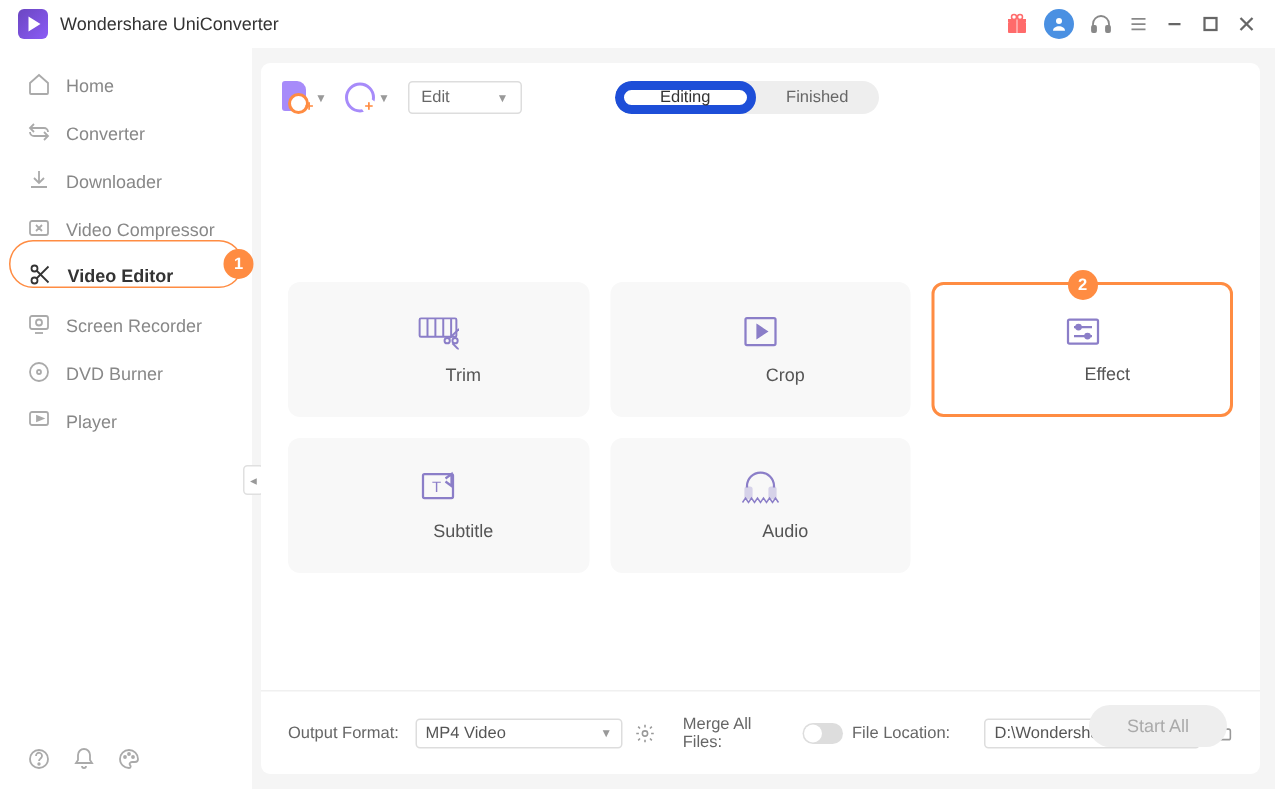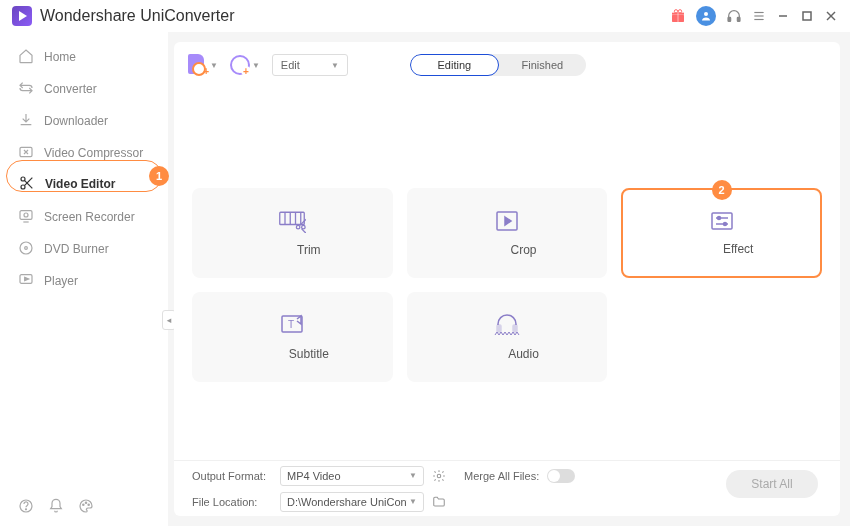--- a/index.html
+++ b/index.html
@@ -1,20 +1,20 @@
 <!DOCTYPE html>
 <html><head>
 <meta charset="utf-8">
 <style>
 * { margin: 0; padding: 0; box-sizing: border-box; font-family: -apple-system, BlinkMacSystemFont, "Segoe UI", Arial, sans-serif; }
 body { width: 850px; height: 526px; background: #f5f5f5; overflow: hidden; }
 .titlebar { height: 32px; display: flex; align-items: center; padding: 0 12px; background: #fff; }
 .logo-box { width: 20px; height: 20px; background: linear-gradient(135deg, #6b46c1, #8b5cf6); border-radius: 4px; display: flex; align-items: center; justify-content: center; margin-right: 8px; }
 .logo-triangle { width: 0; height: 0; border-left: 5px solid transparent; border-right: 5px solid transparent; border-bottom: 8px solid #fff; transform: rotate(90deg) translateY(-1px); }
-.title-text { font-size: 16px; color: #333; font-weight: 500; }
+.title-text { font-size: 12px; color: #333; font-weight: 500; }
 .titlebar-right { margin-left: auto; display: flex; align-items: center; gap: 10px; }
 .gift-icon { color: #ff6b6b; font-size: 14px; }
 .user-icon { width: 20px; height: 20px; background: #4a90e2; border-radius: 50%; display: flex; align-items: center; justify-content: center; color: #fff; font-size: 11px; }
 .headphone-icon, .menu-icon { color: #666; font-size: 14px; }
 .win-btn { width: 14px; height: 14px; display: flex; align-items: center; justify-content: center; color: #666; cursor: pointer; }
 .main { display: flex; height: 494px; }
 .sidebar { width: 168px; background: #fff; display: flex; flex-direction: column; position: relative; }
 .sidebar-item { height: 32px; display: flex; align-items: flex-end; padding: 0 18px; color: #888; font-size: 12px; cursor: pointer; gap: 10px; position: relative; }
 .sidebar-item.active { color: #333; font-weight: 600; border: 1.5px solid #ff8c42; border-radius: 16px; margin: 0 6px; padding: 0 12px; }
 .sidebar-icon { width: 16px; height: 16px; display: flex; align-items: center; justify-content: center; flex-shrink: 0; }
@@ -27,28 +27,28 @@
 .doc-add { width: 20px; height: 22px; position: relative; }
 .doc-shape { width: 16px; height: 20px; background: #a78bfa; border-radius: 2px 6px 2px 2px; position: relative; }
 .doc-shape::after { content: ""; position: absolute; bottom: -2px; right: -2px; width: 10px; height: 10px; background: #fff; border-radius: 50%; border: 2px solid #ff8c42; }
 .doc-plus { position: absolute; bottom: -1px; right: -1px; color: #ff8c42; font-size: 10px; font-weight: bold; z-index: 2; }
 .url-add { width: 20px; height: 20px; border: 2px solid #a78bfa; border-radius: 50%; position: relative; display: flex; align-items: center; justify-content: center; }
 .url-plus { position: absolute; bottom: -3px; right: -3px; width: 10px; height: 10px; background: #fff; border-radius: 50%; color: #ff8c42; font-size: 10px; font-weight: bold; display: flex; align-items: center; justify-content: center; }
 .caret { color: #999; font-size: 8px; }
 .select-box { width: 76px; height: 22px; border: 1px solid #ddd; border-radius: 3px; display: flex; align-items: center; padding: 0 8px; font-size: 11px; color: #666; justify-content: space-between; cursor: pointer; }
 .segmented { margin-left: 50px; width: 176px; height: 22px; background: #eee; border-radius: 11px; display: flex; overflow: hidden; }
 .seg-item { flex: 1; display: flex; align-items: center; justify-content: center; font-size: 11px; color: #666; cursor: pointer; }
-.seg-item.active { background: #fff; border-radius: 11px; border: 1px solid #1d4ed8; color: #333; }
+.seg-item.active { background: #fff; border-radius: 11px; border: 6px solid #1d4ed8; color: #333; }
 .cards-area { flex: 1; padding: 100px 18px 20px; display: grid; grid-template-columns: repeat(3, 1fr); grid-template-rows: repeat(2, 90px); gap: 14px; align-content: start; }
 .card { background: #f8f8f8; border-radius: 8px; display: flex; flex-direction: column; align-items: center; justify-content: center; gap: 10px; cursor: pointer; position: relative; }
 .card.highlighted { border: 2px solid #ff8c42; background: #fff; }
 .card-label { font-size: 12px; color: #555; margin-left: 33px; }
 .card-icon { color: #8b7ec8; }
 .badge-card { position: absolute; top: -10px; left: 50%; transform: translateX(-50%); width: 20px; height: 20px; background: #ff8c42; border-radius: 50%; display: flex; align-items: center; justify-content: center; color: #fff; font-size: 11px; font-weight: 600; }
-.footer { height: 56px; border-top: 1px solid #f0f0f0; padding: 8px 18px; display: flex; flex-direction: column; justify-content: center; gap: 6px; font-size: 11px; color: #666; }
+.footer { height: 56px; border-top: 1px solid #f0f0f0; padding: 8px 18px; display: flex; flex-direction: row; justify-content: center; gap: 6px; font-size: 11px; color: #666; }
 .footer-row { display: flex; align-items: center; gap: 8px; }
 .footer-label { width: 80px; }
 .footer-select { width: 144px; height: 20px; border: 1px solid #ddd; border-radius: 3px; display: flex; align-items: center; justify-content: space-between; padding: 0 6px; font-size: 11px; color: #555; cursor: pointer; }
 .gear-small { color: #999; font-size: 13px; }
 .merge-label { margin-left: 10px; }
 .toggle { width: 28px; height: 14px; background: #ddd; border-radius: 7px; position: relative; cursor: pointer; }
 .toggle::after { content: ""; position: absolute; width: 12px; height: 12px; background: #fff; border-radius: 50%; top: 1px; left: 1px; }
 .start-btn { position: absolute; right: 22px; bottom: 18px; width: 92px; height: 28px; background: #eee; border-radius: 14px; display: flex; align-items: center; justify-content: center; font-size: 12px; color: #aaa; cursor: pointer; }
 .folder-icon { color: #999; font-size: 13px; }
 .dot-notif { position: absolute; top: -1px; right: -1px; width: 5px; height: 5px; background: #ff6b6b; border-radius: 50%; }

